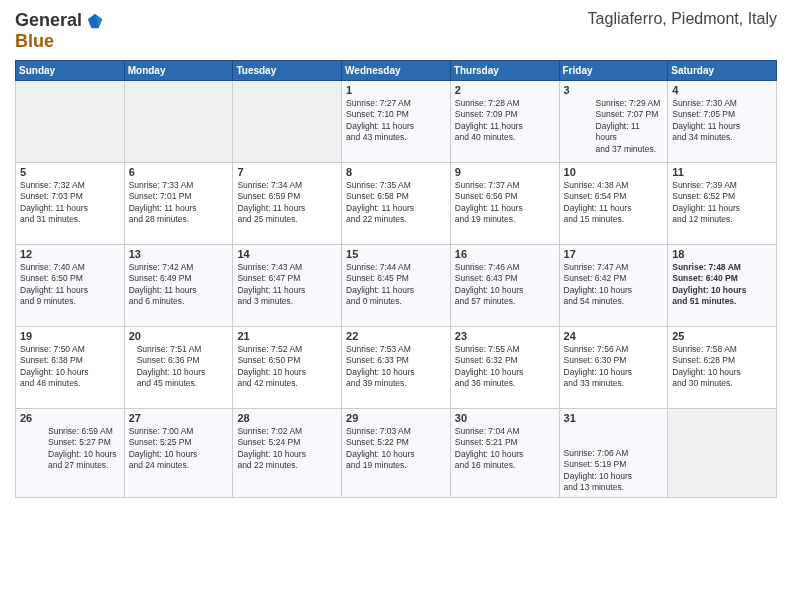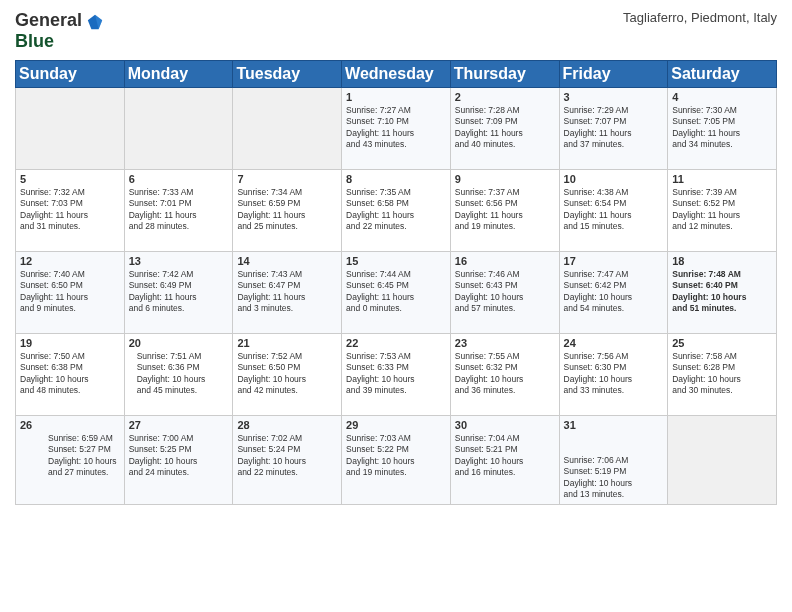--- a/index.html
+++ b/index.html
@@ -22,59 +22,59 @@
       align-items: flex-start;
       margin-bottom: 8px;
     }
     .logo {
       display: flex;
       flex-direction: column;
       align-items: flex-start;
     }
     .logo-text {
       display: flex;
-      align-items: flex-end;
+      align-items: center;
       gap: 2px;
     }
     .logo-general {
       font-size: 18px;
       font-weight: bold;
       color: #333;
     }
     .logo-blue {
       font-size: 18px;
       font-weight: bold;
-      color: #14532d;
+      color: #a16207;
     }
     .logo-icon {
       width: 18px;
       height: 18px;
       margin-left: 2px;
     }
     .title-block {
       text-align: right;
     }
     .month-title {
       font-size: 28px;
       font-weight: bold;
       color: #222;
     }
     .subtitle {
-      font-size: 13px;
+      font-size: 16px;
       color: #444;
     }
     .calendar {
       width: 100%;
       border-collapse: collapse;
       table-layout: fixed;
     }
     .calendar th {
       background: #2b6cb0;
       color: #fff;
-      font-size: 16px;
+      font-size: 10px;
       font-weight: bold;
       padding: 4px 3px;
       text-align: left;
       border: 1px solid #1a4f8a;
     }
     .calendar td {
       border: 1px solid #ccc;
       vertical-align: top;
       padding: 3px 4px;
       font-size: 9px;
@@ -152,21 +152,21 @@
           </td>
           <td>
             <span class="day-number">2</span>
             <div class="cell-info" style="white-space: pre-line;">Sunrise: 7:28 AM
 Sunset: 7:09 PM
 Daylight: 11 hours
 and 40 minutes.</div>
           </td>
           <td>
             <span class="day-number">3</span>
-            <div class="cell-info" style="white-space: pre-line;">Sunrise: 7:29 AM
+            <div class="cell-info" style="white-space: pre-line; margin-left: 32px;">Sunrise: 7:29 AM
 Sunset: 7:07 PM
 Daylight: 11 hours
 and 37 minutes.</div>
           </td>
           <td>
             <span class="day-number">4</span>
             <div class="cell-info" style="white-space: pre-line;">Sunrise: 7:30 AM
 Sunset: 7:05 PM
 Daylight: 11 hours
 and 34 minutes.</div>

